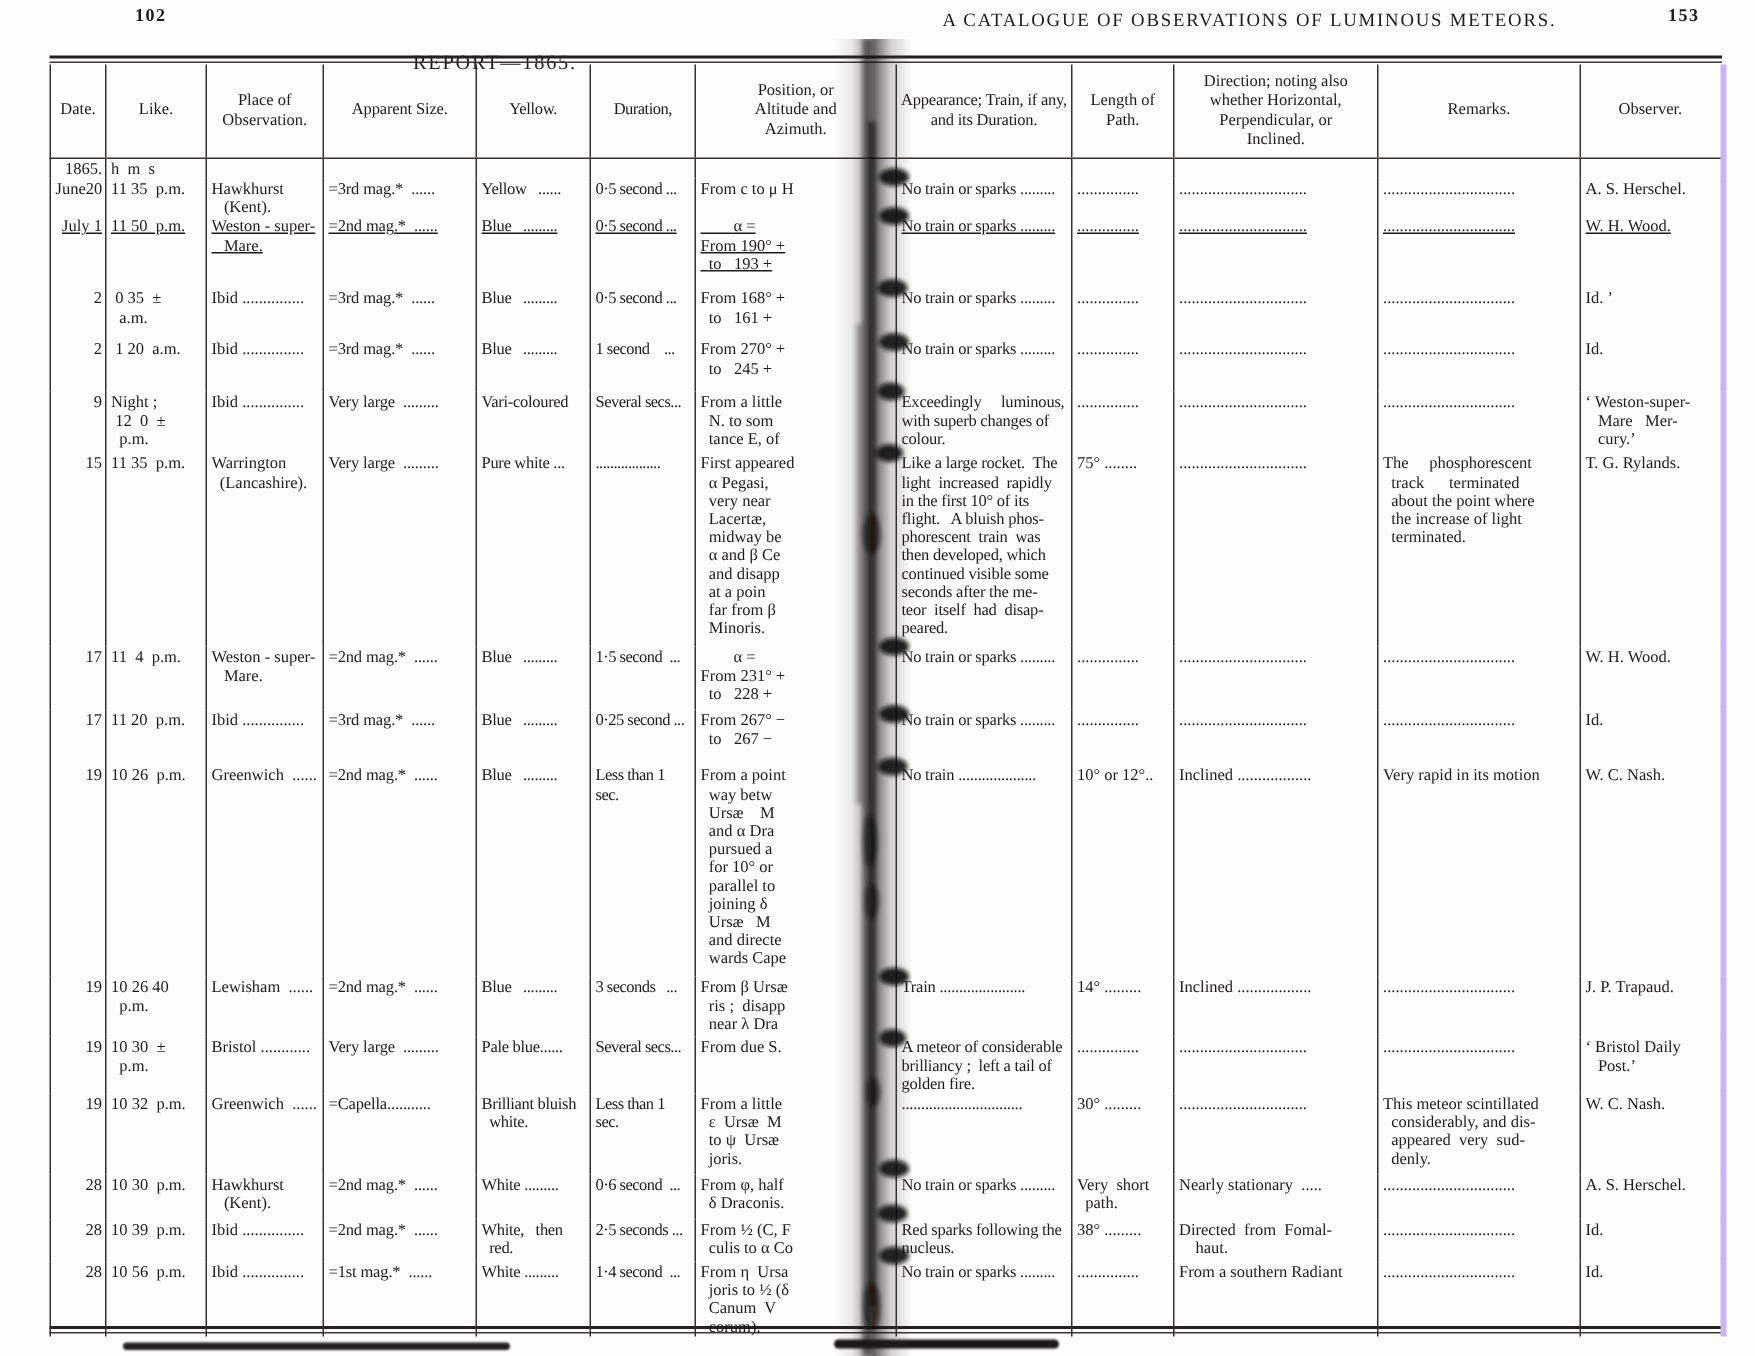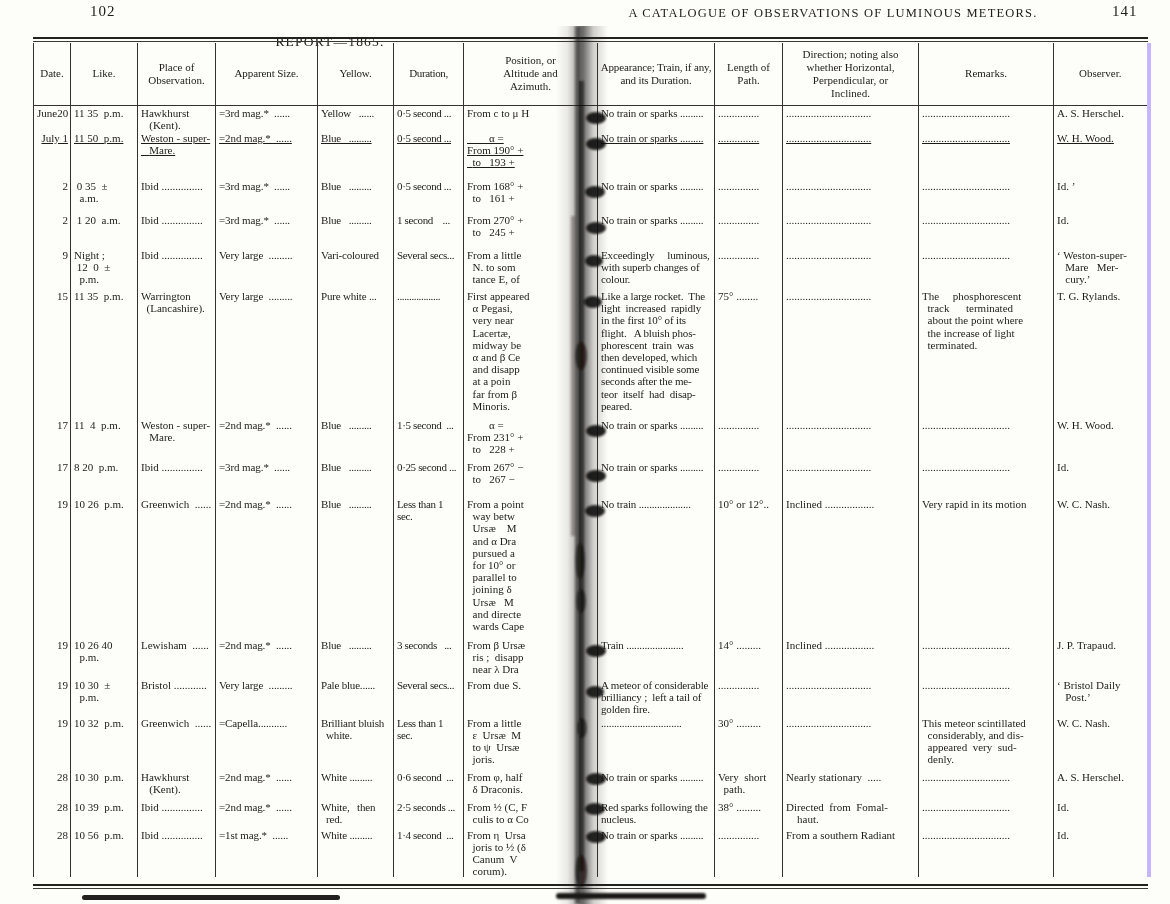--- a/index.html
+++ b/index.html
@@ -2,21 +2,21 @@
 <html><head>
 <meta charset="utf-8">
 <style>
   html,body{margin:0;padding:0;}
   body{
     width:1170px;height:904px;position:relative;overflow:hidden;
     background:#fdfdfa;color:#1d1c1a;
     font-family:"Liberation Serif","DejaVu Serif",serif;
   }
   
-  .folio{position:absolute;top:3px;font-size:15px;letter-spacing:1px;}
+  .folio{position:absolute;top:3px;font-size:12px;letter-spacing:1px;font-weight:bold;}
   .running-title{position:absolute;top:6px;text-align:center;font-size:12.5px;letter-spacing:1.2px;white-space:nowrap;}
   #left-folio{left:90px;}
   #right-folio{left:1112px;}
   #left-title{left:225px;width:210px;font-size:13.5px;margin-top:28px;}
   #right-title{left:583px;width:500px;}
   .sc{text-transform:uppercase;}
 
   
   .rule{position:absolute;left:33px;width:1115px;background:#242220;height:2px;}
   .rule.thin{height:1px;background:#3a3835;}
@@ -68,21 +68,21 @@
     position:absolute;left:556px;top:893px;width:150px;height:6px;
     background:#1a1917;border-radius:3px;filter:blur(0.8px);
   }
 </style>
 </head>
 <body>
 
 <div class="folio" id="left-folio">102</div>
 <div class="running-title sc" id="left-title">REPORT—1865.</div>
 <div class="running-title sc" id="right-title">A CATALOGUE OF OBSERVATIONS OF LUMINOUS METEORS.</div>
-<div class="folio" id="right-folio">141</div>
+<div class="folio" id="right-folio">153</div>
 
 <div class="rule" style="top:37px"></div>
 <div class="rule thin" style="top:41px"></div>
 <div class="rule" style="top:884px"></div>
 <div class="rule thin" style="top:888px"></div>
 
 <table id="tbl">
   <colgroup>
     <col class="w-date">
       <col class="w-hour">
@@ -115,20 +115,34 @@
 Path.</th>
         <th class="c-direction">Direction; noting also
 whether Horizontal,
 Perpendicular, or
 Inclined.</th>
         <th class="c-remarks">Remarks.</th>
         <th class="c-observer">Observer.</th>
       </tr>
   </thead>
   <tbody>
+      <tr style="height: 14px;">
+        <td class="c-date">1865.</td>
+        <td class="c-hour">h  m  s</td>
+        <td class="c-place"></td>
+        <td class="c-size"></td>
+        <td class="c-colour"></td>
+        <td class="c-duration"></td>
+        <td class="c-position"></td>
+        <td class="c-appearance"></td>
+        <td class="c-length"></td>
+        <td class="c-direction"></td>
+        <td class="c-remarks"></td>
+        <td class="c-observer"></td>
+      </tr>
       <tr style="height: 25px;">
         <td class="c-date">June20</td>
         <td class="c-hour">11 35  p.m.</td>
         <td class="c-place">Hawkhurst
    (Kent).</td>
         <td class="c-size">=3rd mag.*  ......</td>
         <td class="c-colour">Yellow   ......</td>
         <td class="c-duration">0·5 second ...</td>
         <td class="c-position">From c to μ H</td>
         <td class="c-appearance">No train or sparks .........</td>
@@ -256,21 +270,21 @@
 From 231° +
   to   228 +</td>
         <td class="c-appearance">No train or sparks .........</td>
         <td class="c-length">...............</td>
         <td class="c-direction">...............................</td>
         <td class="c-remarks">................................</td>
         <td class="c-observer">W. H. Wood.</td>
       </tr>
       <tr style="height: 37px;">
         <td class="c-date">17</td>
-        <td class="c-hour">8 20  p.m.</td>
+        <td class="c-hour">11 20  p.m.</td>
         <td class="c-place">Ibid ...............</td>
         <td class="c-size">=3rd mag.*  ......</td>
         <td class="c-colour">Blue   .........</td>
         <td class="c-duration">0·25 second ...</td>
         <td class="c-position">From 267° −
   to   267 −</td>
         <td class="c-appearance">No train or sparks .........</td>
         <td class="c-length">...............</td>
         <td class="c-direction">...............................</td>
         <td class="c-remarks">................................</td>

